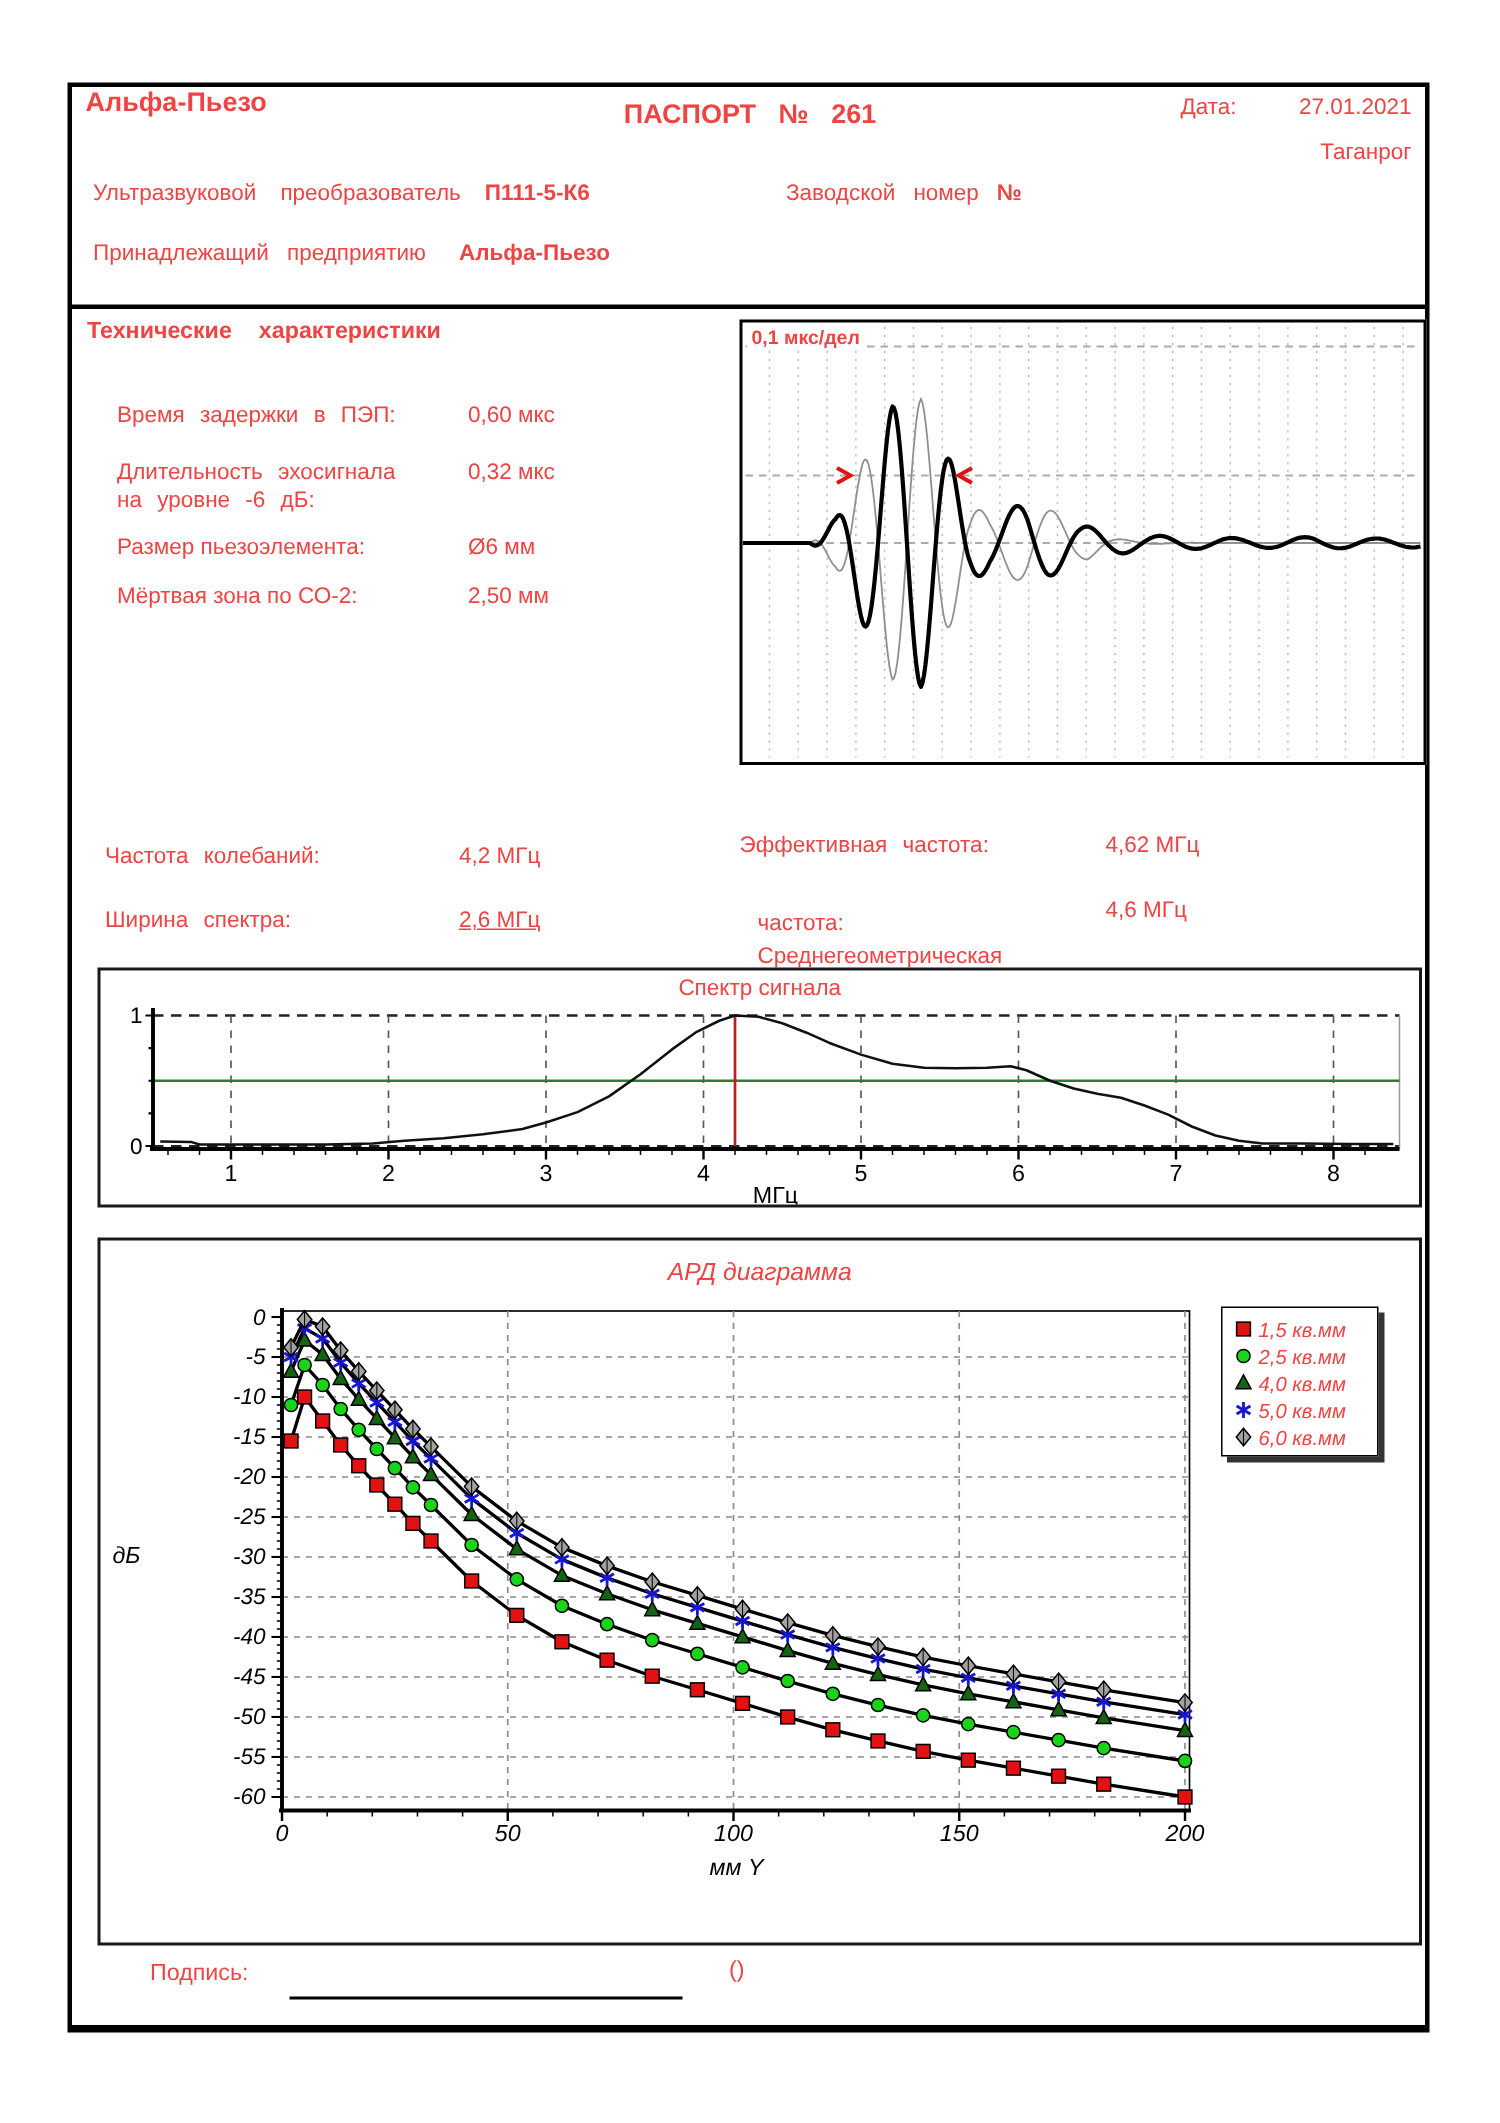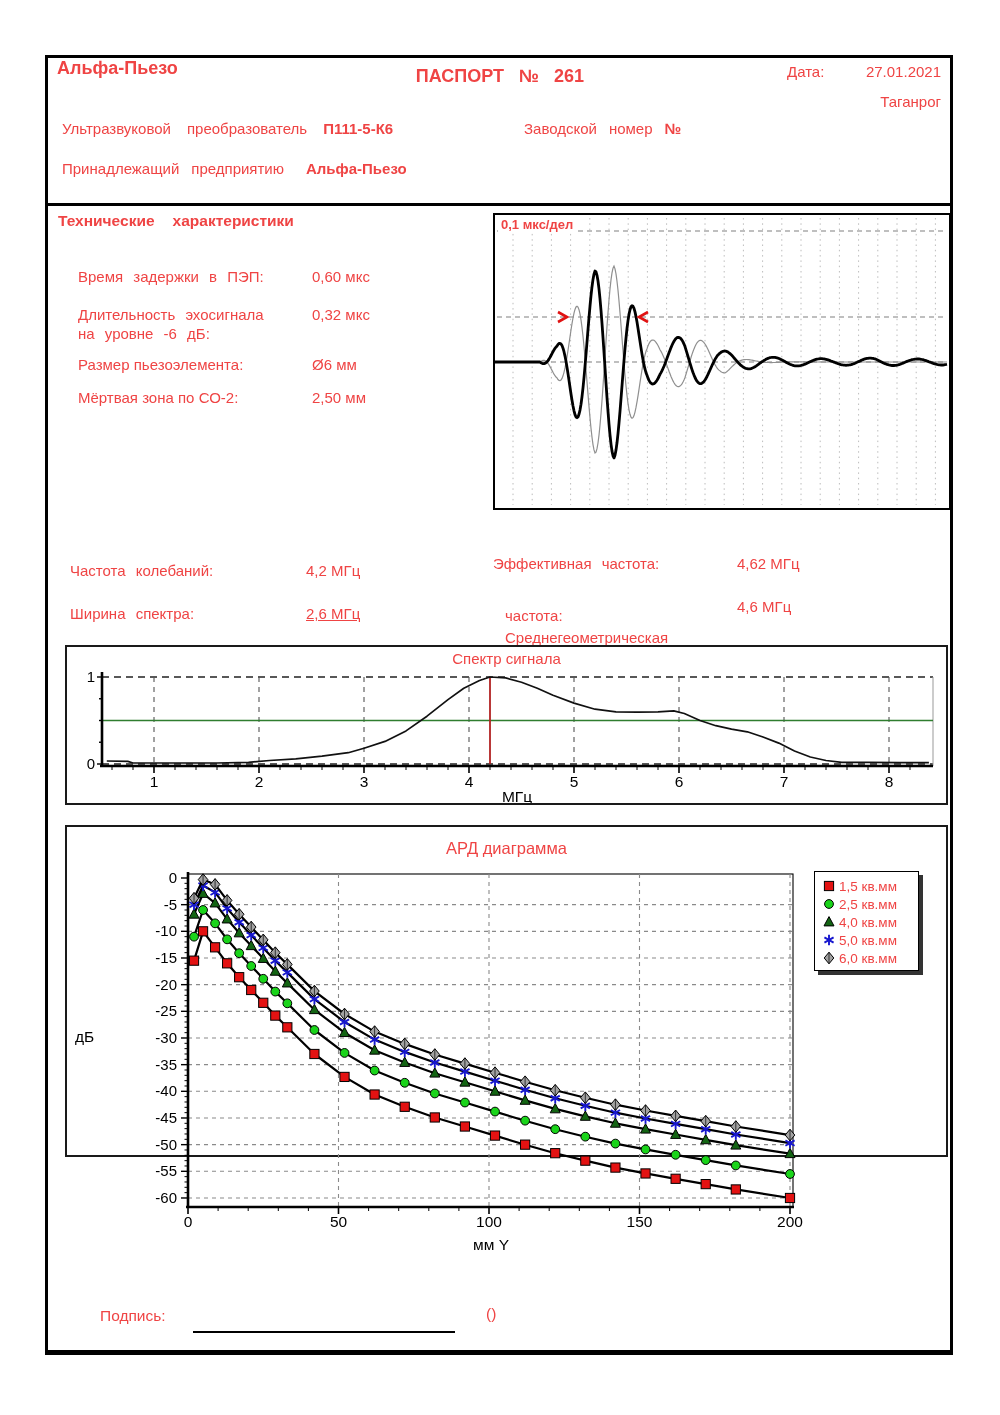--- a/index.html
+++ b/index.html
@@ -179,21 +179,21 @@
         <line x1="32" y1="95.25" x2="35" y2="95.25" stroke="#000" stroke-width="1.4"></line>
         <line x1="32" y1="73.5" x2="35" y2="73.5" stroke="#000" stroke-width="1.4"></line>
         <line x1="32" y1="51.75" x2="35" y2="51.75" stroke="#000" stroke-width="1.4"></line>
         <line x1="30" y1="30" x2="35" y2="30" stroke="#000" stroke-width="1.4"></line>
         <text x="28" y="35" text-anchor="end" font-size="15" fill="#000">1</text>
         <text x="28" y="122" text-anchor="end" font-size="15" fill="#000">0</text>
         <text x="450" y="155" text-anchor="middle" font-size="15.5" fill="#000">МГц</text>
       </svg>
   </div>
 
-  <div class="panel" style="top:825px;width:883px;height:332px;">
+  <div class="panel" style="top:825px;width:883px;height:472px;font-style:italic;">
     <div class="panel-title" style="top:12px;font-size:16.5px;">АРД диаграмма</div>
     <svg id="ard-svg" width="879" height="436" viewBox="0 0 879 436" style="position:absolute;left:0;top:0;">
         <rect x="121" y="47" width="605" height="333" fill="none" stroke="#000" stroke-width="1.1"></rect>
         <line x1="121" y1="77.66499999999999" x2="726" y2="77.66499999999999" stroke="#8a8a8a" stroke-width="1.1" stroke-dasharray="4 4"></line>
         <line x1="121" y1="104.33" x2="726" y2="104.33" stroke="#8a8a8a" stroke-width="1.1" stroke-dasharray="4 4"></line>
         <line x1="121" y1="130.995" x2="726" y2="130.995" stroke="#8a8a8a" stroke-width="1.1" stroke-dasharray="4 4"></line>
         <line x1="121" y1="157.66" x2="726" y2="157.66" stroke="#8a8a8a" stroke-width="1.1" stroke-dasharray="4 4"></line>
         <line x1="121" y1="184.32500000000002" x2="726" y2="184.32500000000002" stroke="#8a8a8a" stroke-width="1.1" stroke-dasharray="4 4"></line>
         <line x1="121" y1="210.99" x2="726" y2="210.99" stroke="#8a8a8a" stroke-width="1.1" stroke-dasharray="4 4"></line>
         <line x1="121" y1="237.655" x2="726" y2="237.655" stroke="#8a8a8a" stroke-width="1.1" stroke-dasharray="4 4"></line>

